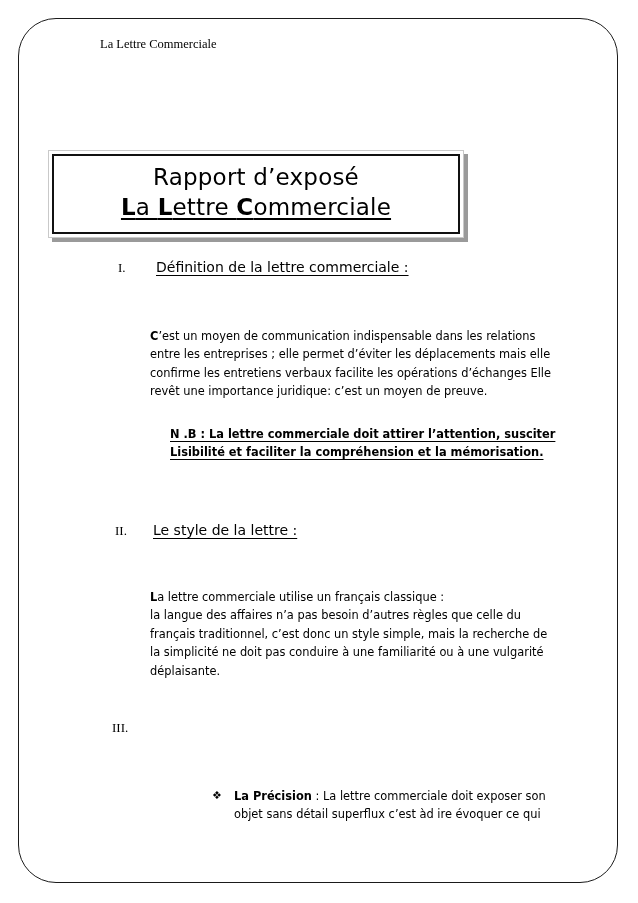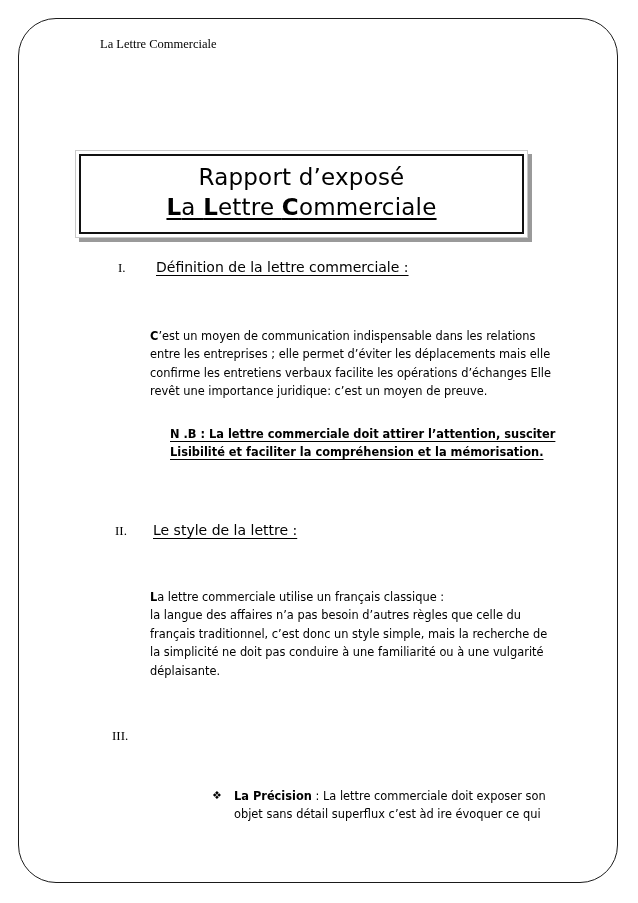--- a/index.html
+++ b/index.html
@@ -37,23 +37,23 @@
     font-family: "Liberation Serif", "DejaVu Serif", serif;
     font-size: 12.5px;
     line-height: 16px;
     color: #000;
     white-space: nowrap;
   }
 
   
   .title-box-wrap {
     position: absolute;
-    left: 75px;
+    left: 48px;
     top: 150px;
-    width: 453px;
+    width: 416px;
   }
   .title-box-shadow {
     position: absolute;
     left: 4px;
     top: 4px;
     right: -4px;
     bottom: -4px;
     background: #9a9a9a;
   }
   .title-box-outer {
@@ -186,20 +186,20 @@
   <span class="nb-row"><span>Lisibilité et faciliter la compréhension et la mémorisation.</span></span>
 </div>
 
 <div class="section-head" style="left:115px; top:522px;">
   <span class="sec-num">II.</span>
   <span class="sec-title">Le style de la lettre :</span>
 </div>
 
 <div class="body-block" style="top:588px;"><span class="lead">L</span><span>a lettre commerciale utilise un français classique :</span><br><span>la langue des affaires n’a pas besoin d’autres règles que celle du français traditionnel, c’est donc un style simple, mais la recherche de la simplicité ne doit pas conduire à une familiarité ou à une vulgarité déplaisante.</span></div>
 
-<div class="section-head" style="left:112px; top:719px;margin-top:8px;">
+<div class="section-head" style="left:112px; top:719px;">
   <span class="sec-num">III.</span>
 </div>
 
 <div class="bullet-item" style="top:787px;">
   <span class="bullet-mark">❖</span>
   <span class="bullet-text"><b>La Précision</b><span> : La lettre commerciale doit exposer son objet sans détail superflux c’est àd ire évoquer ce qui</span></span>
 </div>
 
 </body></html>

